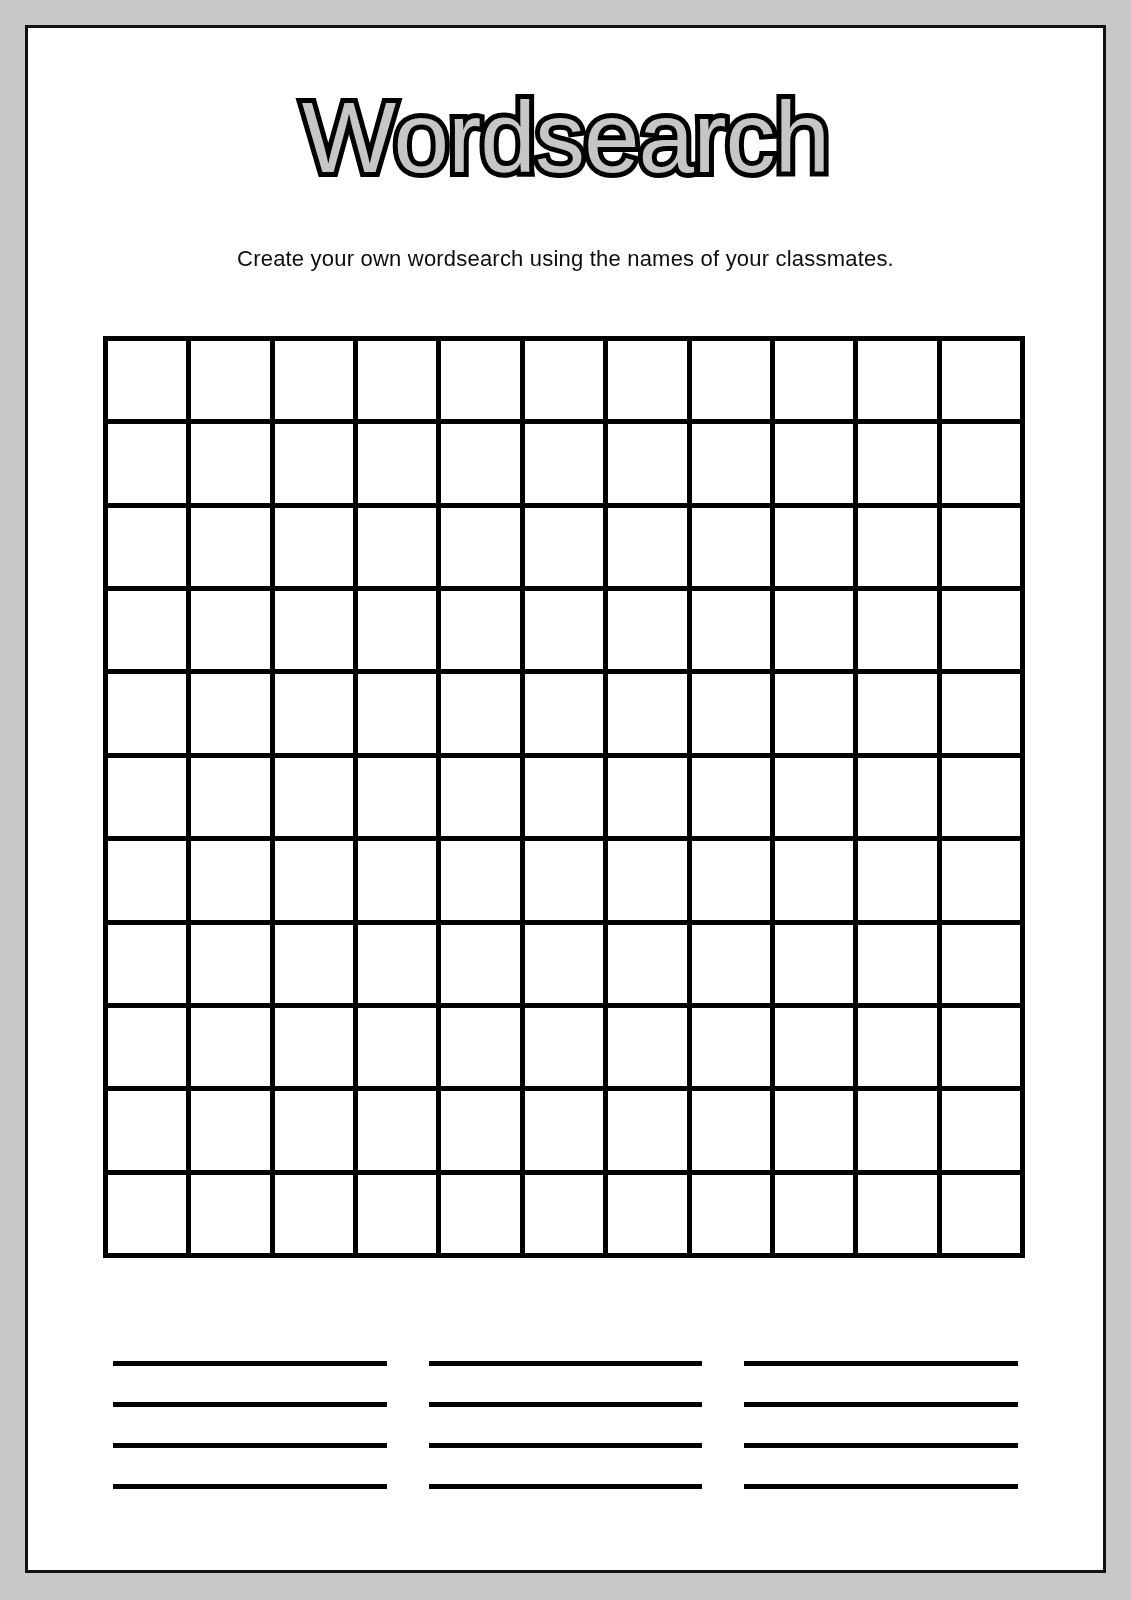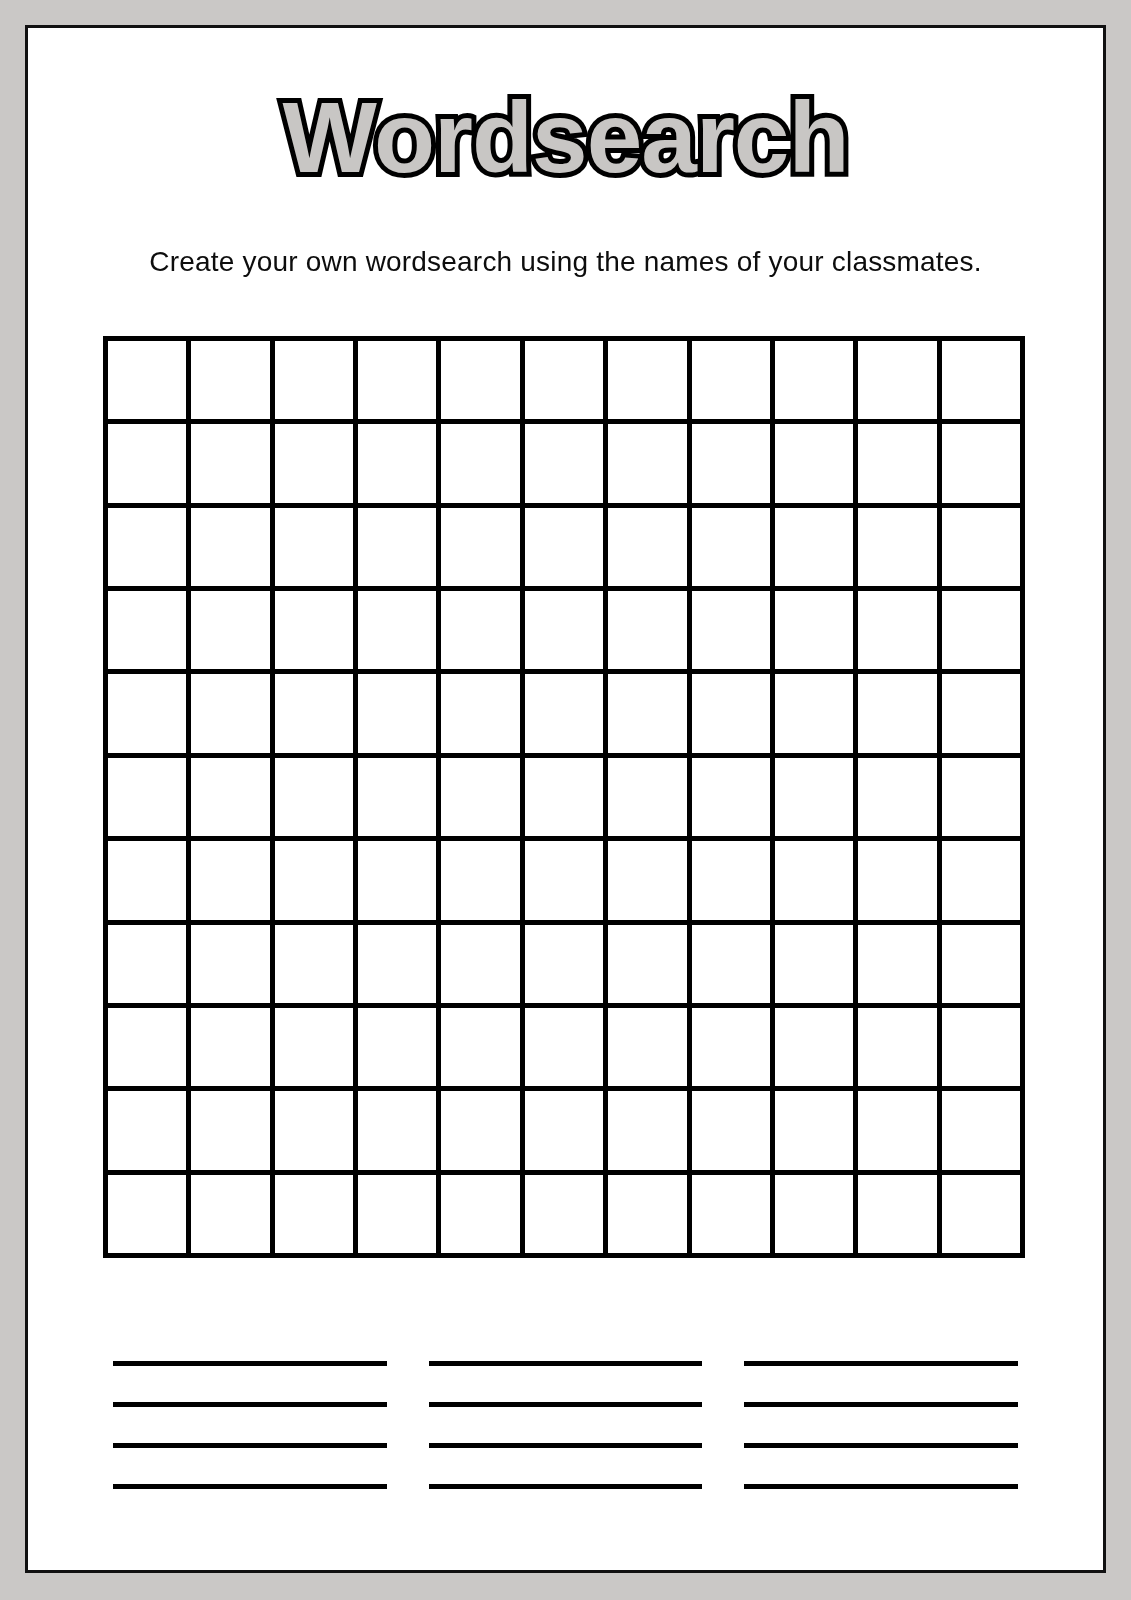--- a/index.html
+++ b/index.html
@@ -22,40 +22,40 @@
     position: absolute;
     left: 25px; top: 25px;
     width: 1081px; height: 1548px;
     background: var(--paper);
     border: 3px solid var(--paper-border);
   }
   .title {
     position: absolute;
     top: 52px; left: 0; width: 100%;
     text-align: center;
-    font-weight: bold;
+    font-weight: normal;
     font-size: 100px;
     line-height: 1.15;
     letter-spacing: -1px;
     color: var(--title-fill);
     z-index: 0;
   }
   .title::before {
     content: attr(data-text);
     position: absolute;
     left: 0; top: 0; width: 100%;
     color: var(--title-outline);
     -webkit-text-stroke: 10px var(--title-outline);
     z-index: -1;
   }
   .instruction {
     position: absolute;
     top: 218px; left: 0; width: 100%;
     text-align: center;
-    font-size: 28px;
+    font-size: 22px;
     letter-spacing: 0.2px;
     color: #0d0d0d;
   }
   .grid {
     position: absolute;
     left: 75px; top: 308px;
     width: 922px; height: 922px;
     background: var(--ink);
     display: grid;
     padding: 5px;

